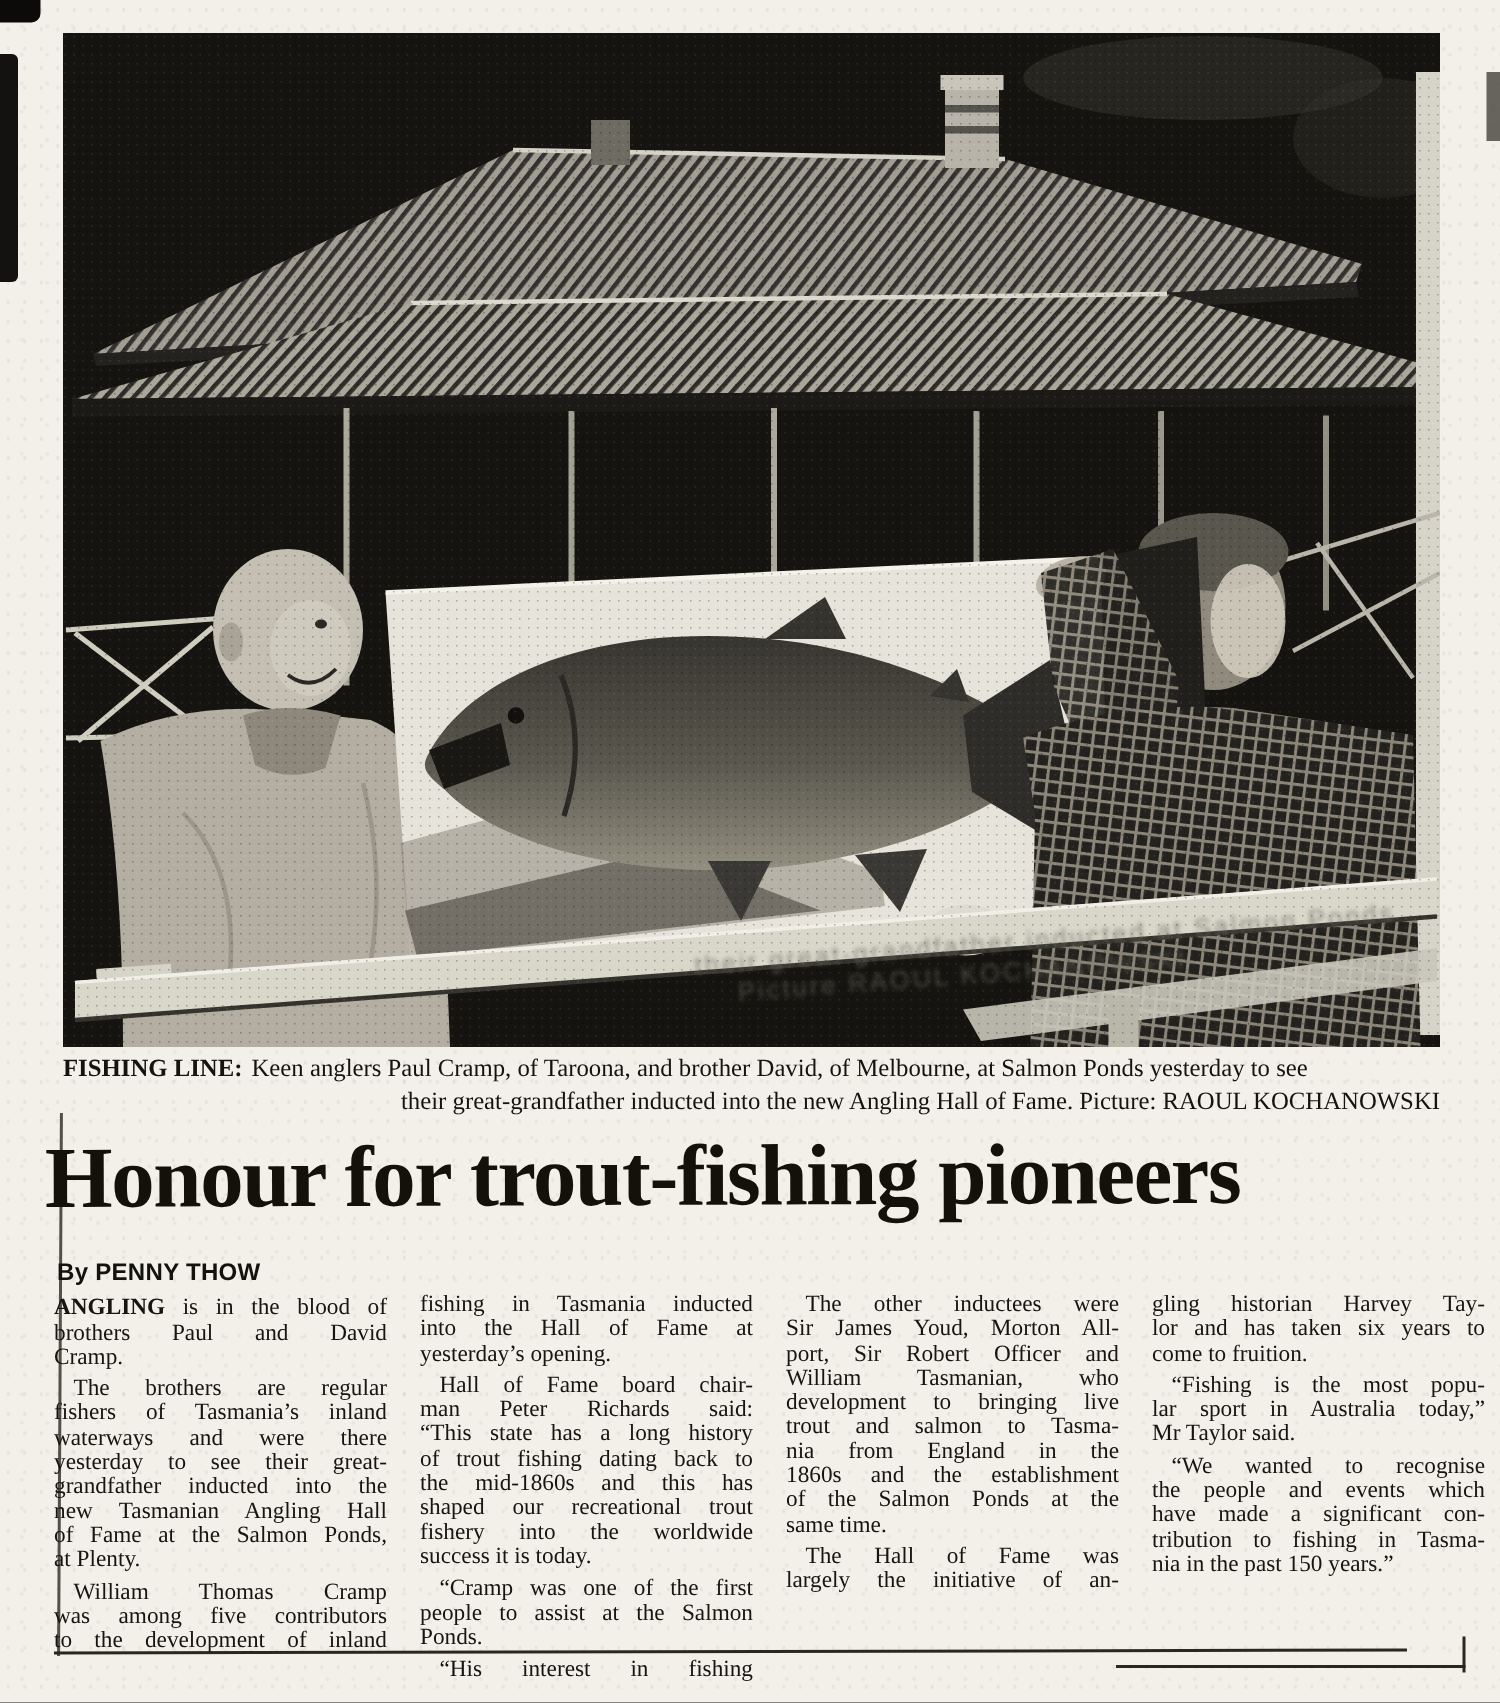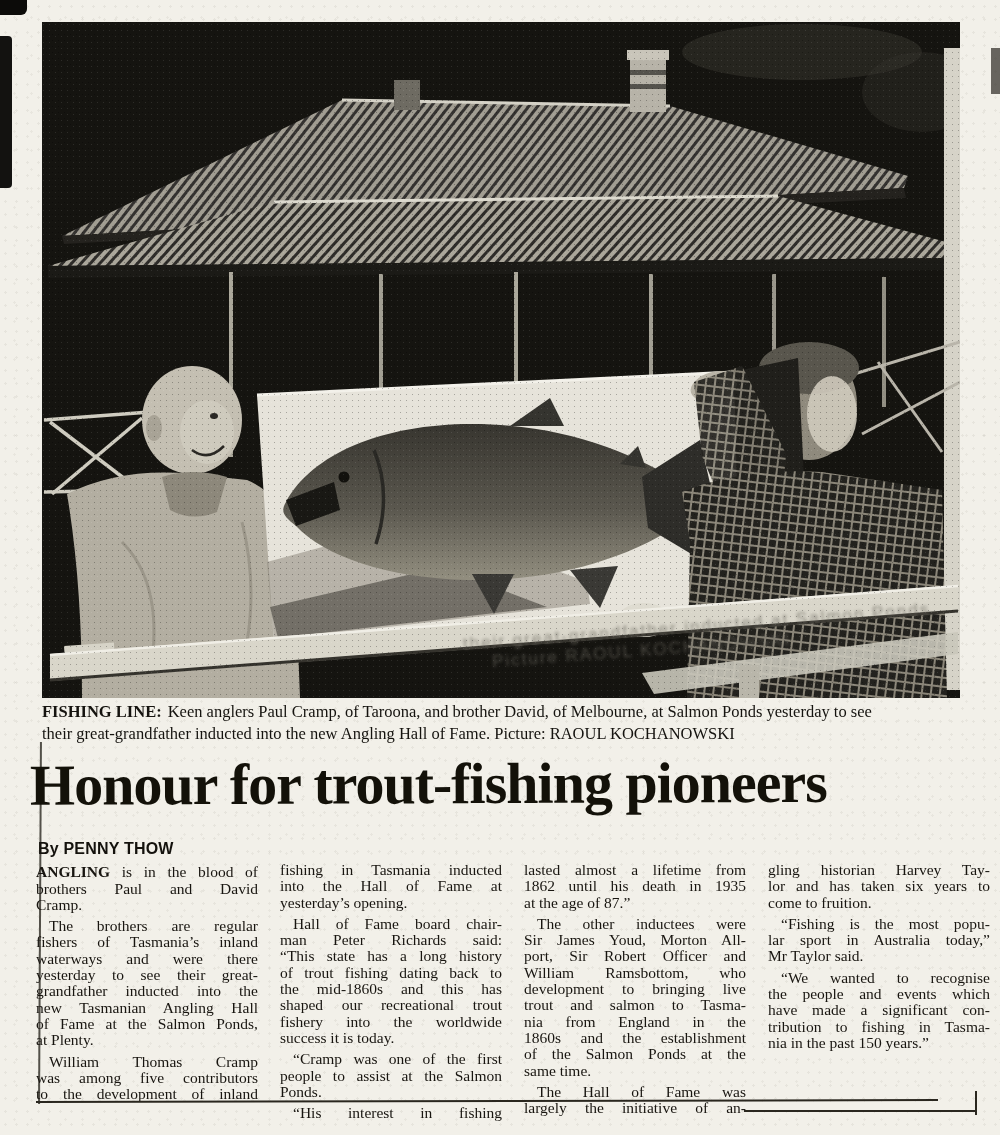--- a/index.html
+++ b/index.html
@@ -17,21 +17,21 @@
   .corner-mark{position:absolute;left:0;top:0;width:27px;height:15px;background:#0c0b09;border-radius:0 0 6px 0;}
   .edge-bar{position:absolute;left:0;top:36px;width:12px;height:152px;background:#131210;border-radius:0 4px 4px 0;}
   .edge-sliver{position:absolute;left:991px;top:48px;width:9px;height:46px;background:#38362f;opacity:.75;}
   .clip-line{position:absolute;left:39px;top:742px;width:2px;height:362px;background:#2a2821;opacity:.8;transform:rotate(.3deg);}
   
   .photo-wrap{position:absolute;left:42px;top:22px;width:918px;height:676px;}
   
   .caption{position:absolute;left:42px;top:701px;width:918px;font-family:Liberation Serif, serif;
            font-size:16.5px;line-height:21.5px;color:#15130f;}
   .cap-lead{font-weight:bold;margin-right:6px;}
-  .cap-l2{text-align:left;}
+  .cap-l2{text-align:right;}
   
   .headline{position:absolute;left:30px;top:750px;width:942px;font-family:"Liberation Serif",serif;
             font-weight:700;font-size:58px;letter-spacing:-1px;color:#131109;white-space:nowrap;
             transform:rotate(-.2deg);}
   
   .article{position:absolute;left:36px;top:840px;width:930px;display:flex;gap:22px;}
   .col{width:222px;flex:none;font-size:15.5px;line-height:16.3px;color:#181510;}
   .cont-top{padding-top:10px;}
   .byline{font-family:"Liberation Sans",sans-serif;font-weight:bold;font-size:16px;
           letter-spacing:.2px;margin:1px 0 7px 2px;color:#14120d;}
@@ -236,29 +236,24 @@
         <div class="line ind">“Cramp was one of the first</div>
         <div class="line">people to assist at the Salmon</div>
         <div class="line pl">Ponds.</div>
       </div>
       <div class="para">
         <div class="line ind">“His interest in fishing</div>
       </div>
     </div>
     <div class="col cont-top">
       <div class="para">
-        <div class="line">lasted almost a lifetime from</div>
-        <div class="line">1862 until his death in 1935</div>
-        <div class="line pl">at the age of 87.”</div>
-      </div>
-      <div class="para">
         <div class="line ind">The other inductees were</div>
         <div class="line">Sir James Youd, Morton All-</div>
         <div class="line">port, Sir Robert Officer and</div>
-        <div class="line">William Ramsbottom, who</div>
+        <div class="line">William Tasmanian, who</div>
         <div class="line">development to bringing live</div>
         <div class="line">trout and salmon to Tasma-</div>
         <div class="line">nia from England in the</div>
         <div class="line">1860s and the establishment</div>
         <div class="line">of the Salmon Ponds at the</div>
         <div class="line pl">same time.</div>
       </div>
       <div class="para">
         <div class="line ind">The Hall of Fame was</div>
         <div class="line">largely the initiative of an-</div>

